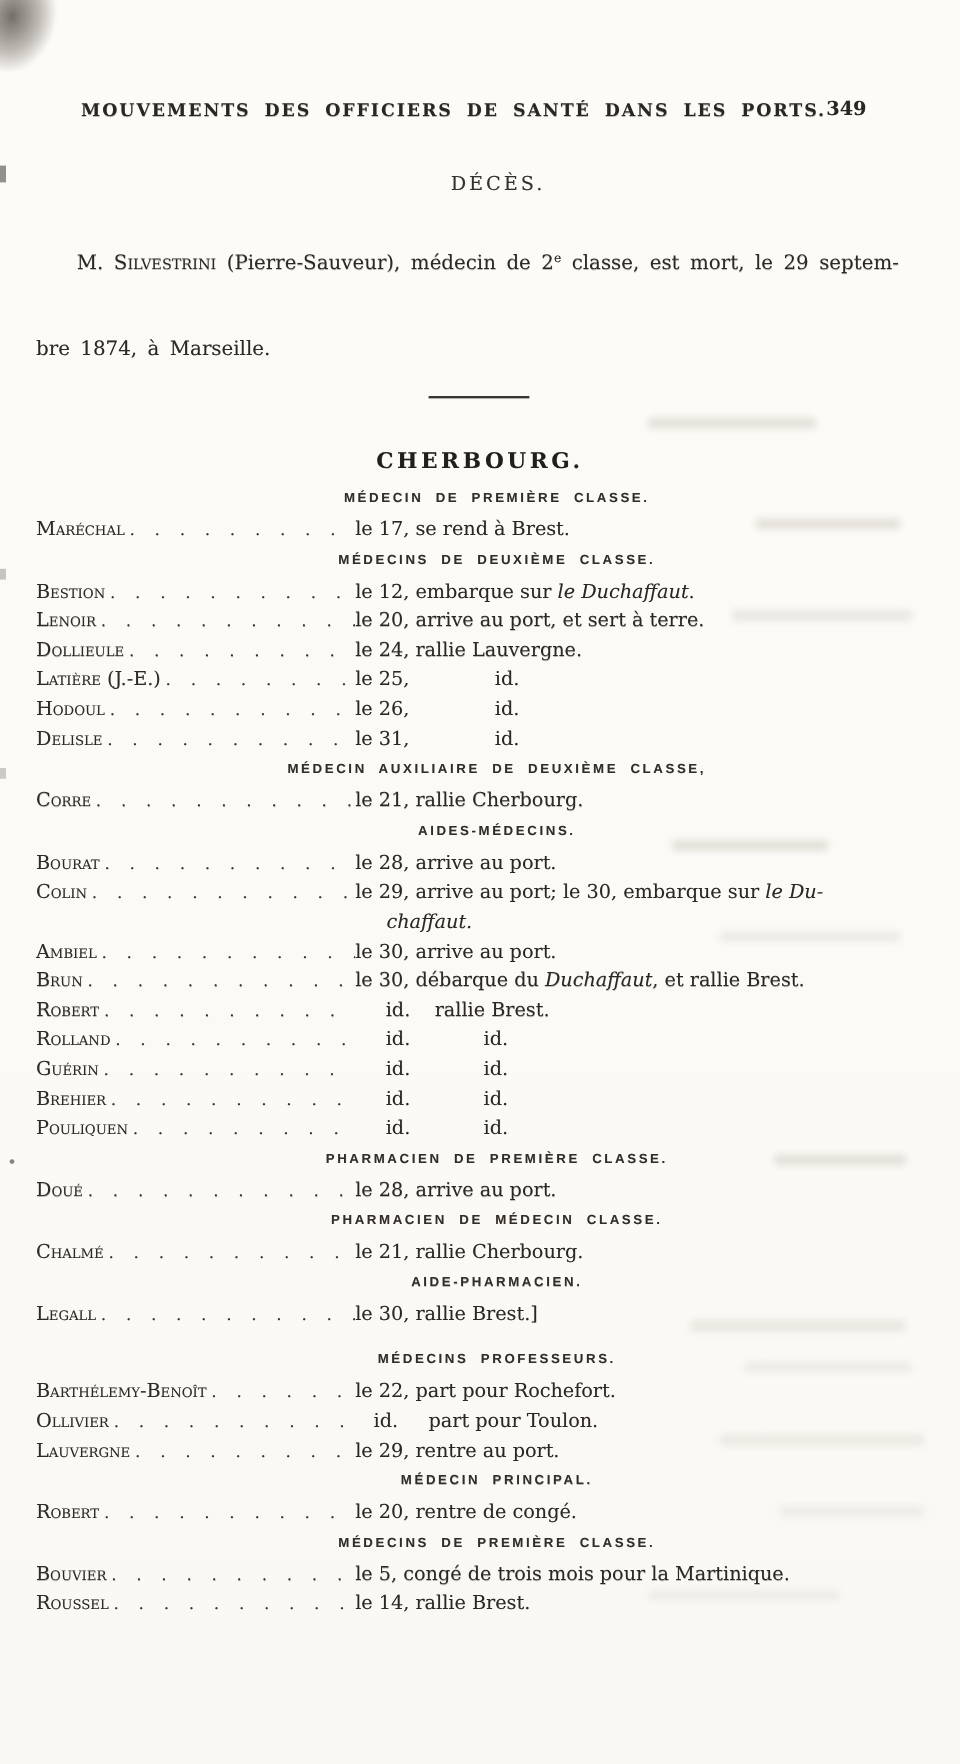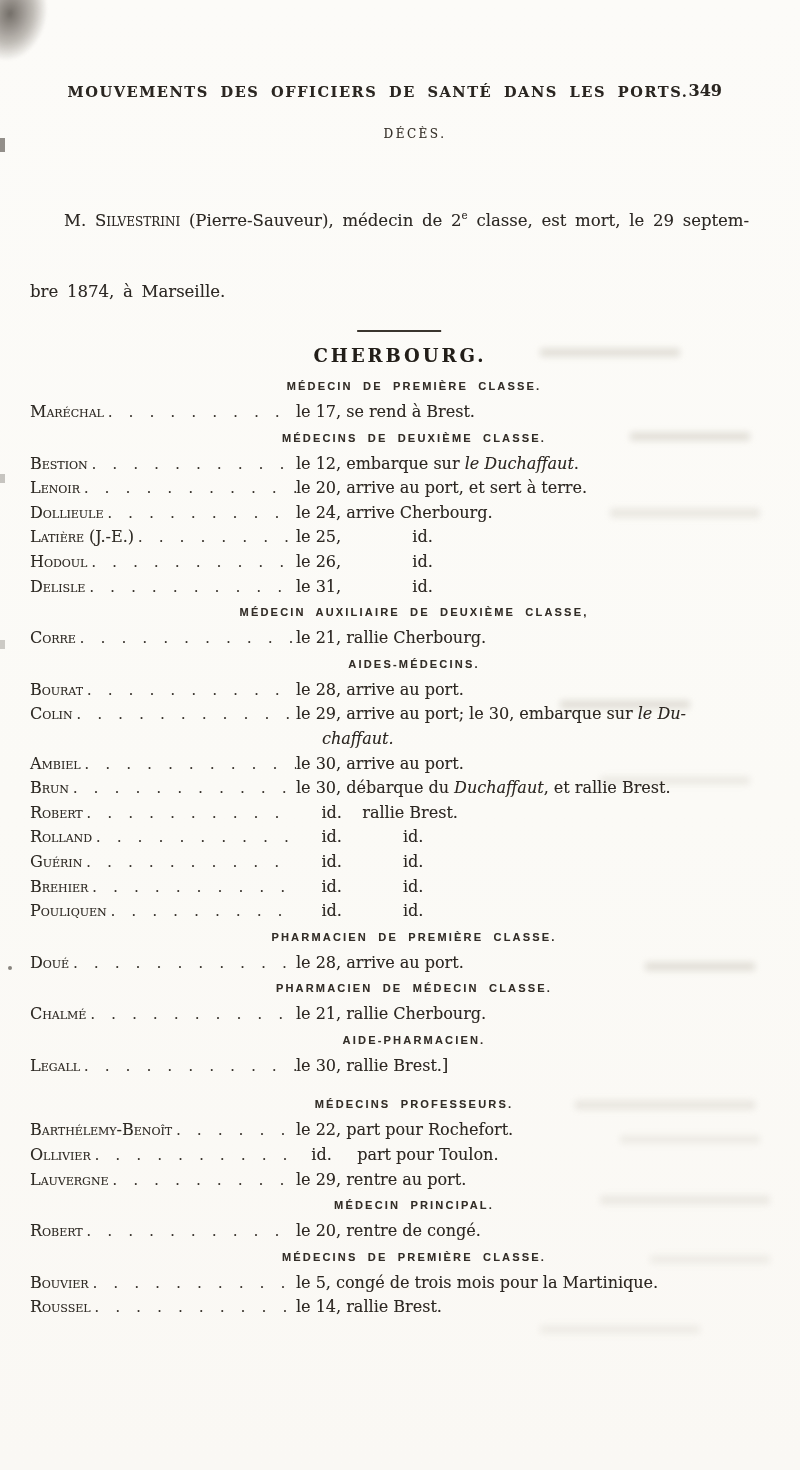--- a/index.html
+++ b/index.html
@@ -15,34 +15,34 @@
     text-shadow:0.2px 0.2px 0.5px rgba(45,38,30,0.30);
   }
   
   .page-header{position:absolute;top:82px;left:30px;right:30px;text-align:center;}
   .page-header .hdr-title{
     display:inline-block;margin-right:44px;
     font-size:14.5px;font-weight:700;letter-spacing:1.6px;word-spacing:5px;color:#2a2621;
   }
   .page-num{position:absolute;right:48px;top:-1px;font-size:16px;font-weight:700;color:#2a2621;}
   
-  .deces-heading{position:absolute;top:127px;left:60px;right:30px;text-align:center;
-    font-size:12px;letter-spacing:2.5px;word-spacing:3px;color:#353029;}
+  .deces-heading{position:absolute;top:143px;left:60px;right:30px;text-align:center;
+    font-size:16px;letter-spacing:2.5px;word-spacing:3px;color:#353029;}
   .deces-paragraph{position:absolute;top:158px;left:30px;width:742px;
     font-size:16.5px;line-height:26.5px;word-spacing:3.5px;}
   .para-line{white-space:pre-wrap;margin-top:45px;}
   .para-line.indent{text-indent:34px;}
   
   .main-title{position:absolute;top:241px;left:30px;right:30px;text-align:center;}
   .main-title .t1{font-size:17px;letter-spacing:2px;word-spacing:6px;color:#29251f;}
   .main-title .t2{margin-top:9px;font-size:13.5px;letter-spacing:2px;word-spacing:4px;color:#2e2a24;}
   .divider{position:absolute;top:330px;left:50%;transform:translateX(-51%);
     width:84px;border-top:2px solid #3a352e;}
   
-  .sections{position:absolute;top:338px;left:30px;width:740px;}
+  .sections{position:absolute;top:367px;left:30px;width:740px;}
   .section + .section{margin-top:13px;}
   .section-title{height:35px;line-height:35px;text-align:center;
     font-size:18px;font-weight:700;letter-spacing:3px;color:#221e19;}
   .row-sub{height:27px;line-height:27px;text-align:center;padding-left:28px;
     font-family:"Liberation Sans","DejaVu Sans",sans-serif;
     font-size:11px;font-weight:700;letter-spacing:2.2px;word-spacing:5px;color:#322d27;}
   .row{display:flex;align-items:baseline;height:24.6px;line-height:24.6px;}
   .row .name{flex:0 0 auto;font-variant:small-caps;font-size:16px;color:#2e2a24;}
   .row .dots{flex:1 1 auto;overflow:hidden;white-space:nowrap;
     font-size:14px;letter-spacing:6px;padding:0 6px 0 4px;color:#37322b;}
@@ -111,21 +111,21 @@
           <span class="desc">le 12, embarque sur <span class="i">le Duchaffaut</span>.</span>
         </div>
         <div class="row entry">
           <span class="name">Lenoir</span>
           <span class="dots">. . . . . . . . . . . . . . . . . . . . . . . . . .</span>
           <span class="desc">le 20, arrive au port, et sert à terre.</span>
         </div>
         <div class="row entry">
           <span class="name">Dollieule</span>
           <span class="dots">. . . . . . . . . . . . . . . . . . . . . . . . . .</span>
-          <span class="desc">le 24, arrive Cherbourg.</span>
+          <span class="desc">le 24, rallie Lauvergne.</span>
         </div>
         <div class="row entry">
           <span class="name">Latière (J.-E.)</span>
           <span class="dots">. . . . . . . . . . . . . . . . . . . . . . . . . .</span>
           <span class="desc">le 25,              id.</span>
         </div>
         <div class="row entry">
           <span class="name">Hodoul</span>
           <span class="dots">. . . . . . . . . . . . . . . . . . . . . . . . . .</span>
           <span class="desc">le 26,              id.</span>

